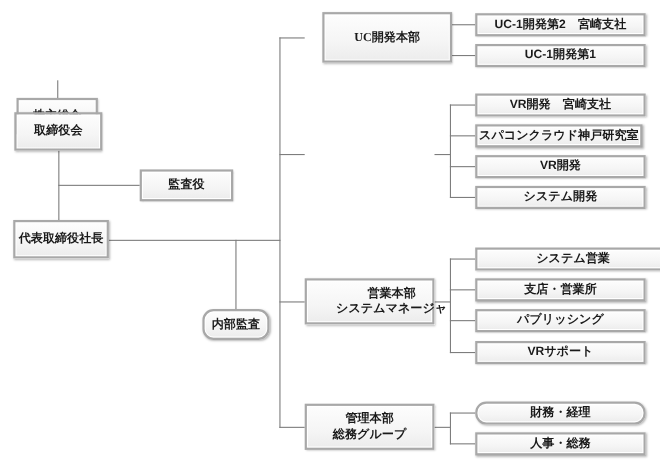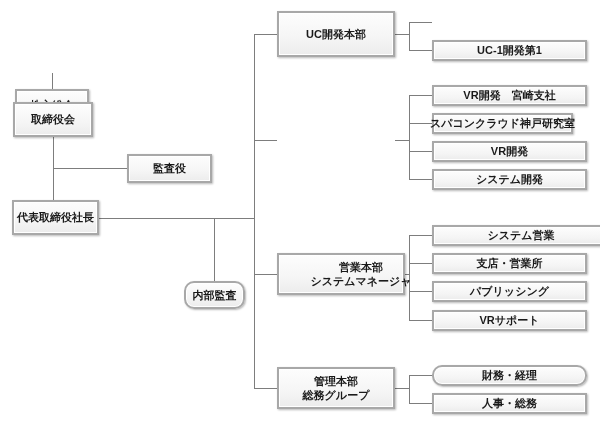--- a/index.html
+++ b/index.html
@@ -69,39 +69,40 @@
   <div class="node" style="left:15px;top:41px;width:74px;height:33px;margin-top:48px;">株主総会</div>
 
   <div class="node" style="left:13px;top:102px;width:80px;height:35px;">取締役会</div>
 
   <div class="node" style="left:127px;top:154px;width:85px;height:29px;">監査役</div>
 
   <div class="node" style="left:12px;top:200px;width:87px;height:35px;">代表取締役社長</div>
 
   <div class="node" style="left:184px;top:281px;width:61px;height:28px;border-radius:10px;">内部監査</div>
 
-  <div class="node" style="left:277px;top:11px;width:118px;height:46px;">
+  <div class="node" style="left:293px;top:11px;width:118px;height:46px;font-family:Liberation Serif, serif;">
     <span>UC開発本部</span>
   </div>
 
 
-  <div class="node" style="left:277px;top:253px;width:128px;height:42px;padding-left:40px;">
+  <div class="node" style="left:277px;top:253px;width:118px;height:42px;padding-left:40px;">
     <span>営業本部</span>
     <span>システムマネージャ</span>
   </div>
 
   <div class="node" style="left:277px;top:367px;width:118px;height:42px;">
     <span>管理本部</span>
     <span>総務グループ</span>
   </div>
 
+  <div class="node leaf" style="left:432px;top:12px;width:155px;height:21px;">UC-1開発第2　宮崎支社</div>
   <div class="node leaf" style="left:432px;top:40px;width:155px;height:21px;">UC-1開発第1</div>
 
   <div class="node leaf" style="left:432px;top:85px;width:155px;height:21px;">VR開発　宮崎支社</div>
-  <div class="node leaf" style="left:432px;top:113px;width:141px;height:21px;">スパコンクラウド神戸研究室</div>
+  <div class="node leaf" style="left:432px;top:113px;width:152px;height:21px;">スパコンクラウド神戸研究室</div>
   <div class="node leaf" style="left:432px;top:141px;width:155px;height:21px;">VR開発</div>
   <div class="node leaf" style="left:432px;top:169px;width:155px;height:21px;">システム開発</div>
 
   <div class="node leaf" style="left:432px;top:225px;width:178px;height:21px;">システム営業</div>
   <div class="node leaf" style="left:432px;top:253px;width:155px;height:21px;">支店・営業所</div>
   <div class="node leaf" style="left:432px;top:281px;width:155px;height:21px;">パブリッシング</div>
   <div class="node leaf" style="left:432px;top:310px;width:155px;height:21px;">VRサポート</div>
 
   <div class="node leaf" style="left:432px;top:365px;width:155px;height:21px;border-radius:10px;">財務・経理</div>
   <div class="node leaf" style="left:432px;top:393px;width:155px;height:21px;">人事・総務</div>

